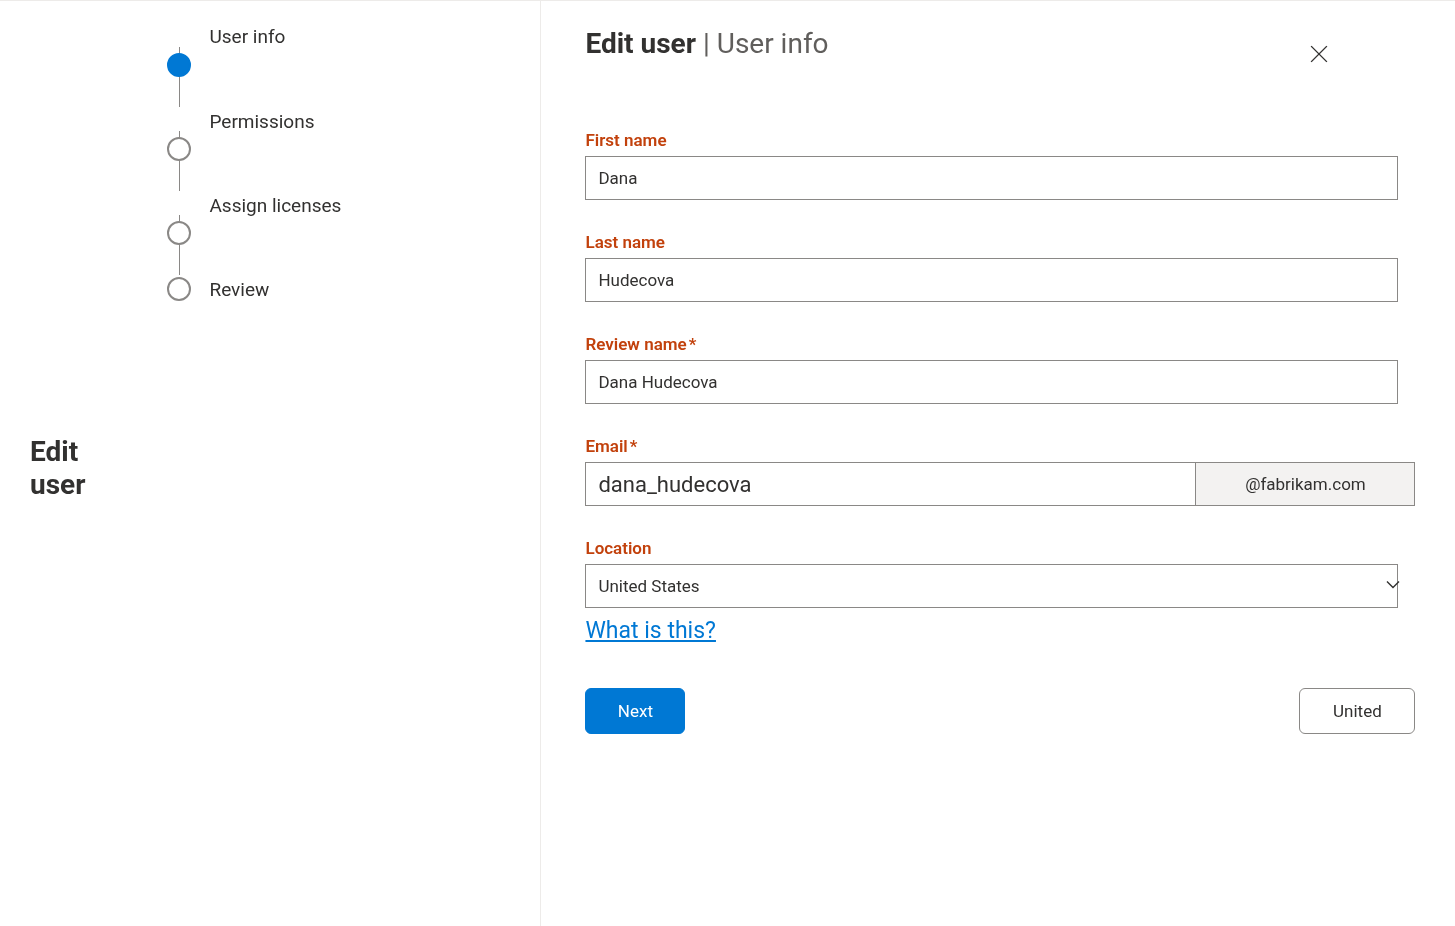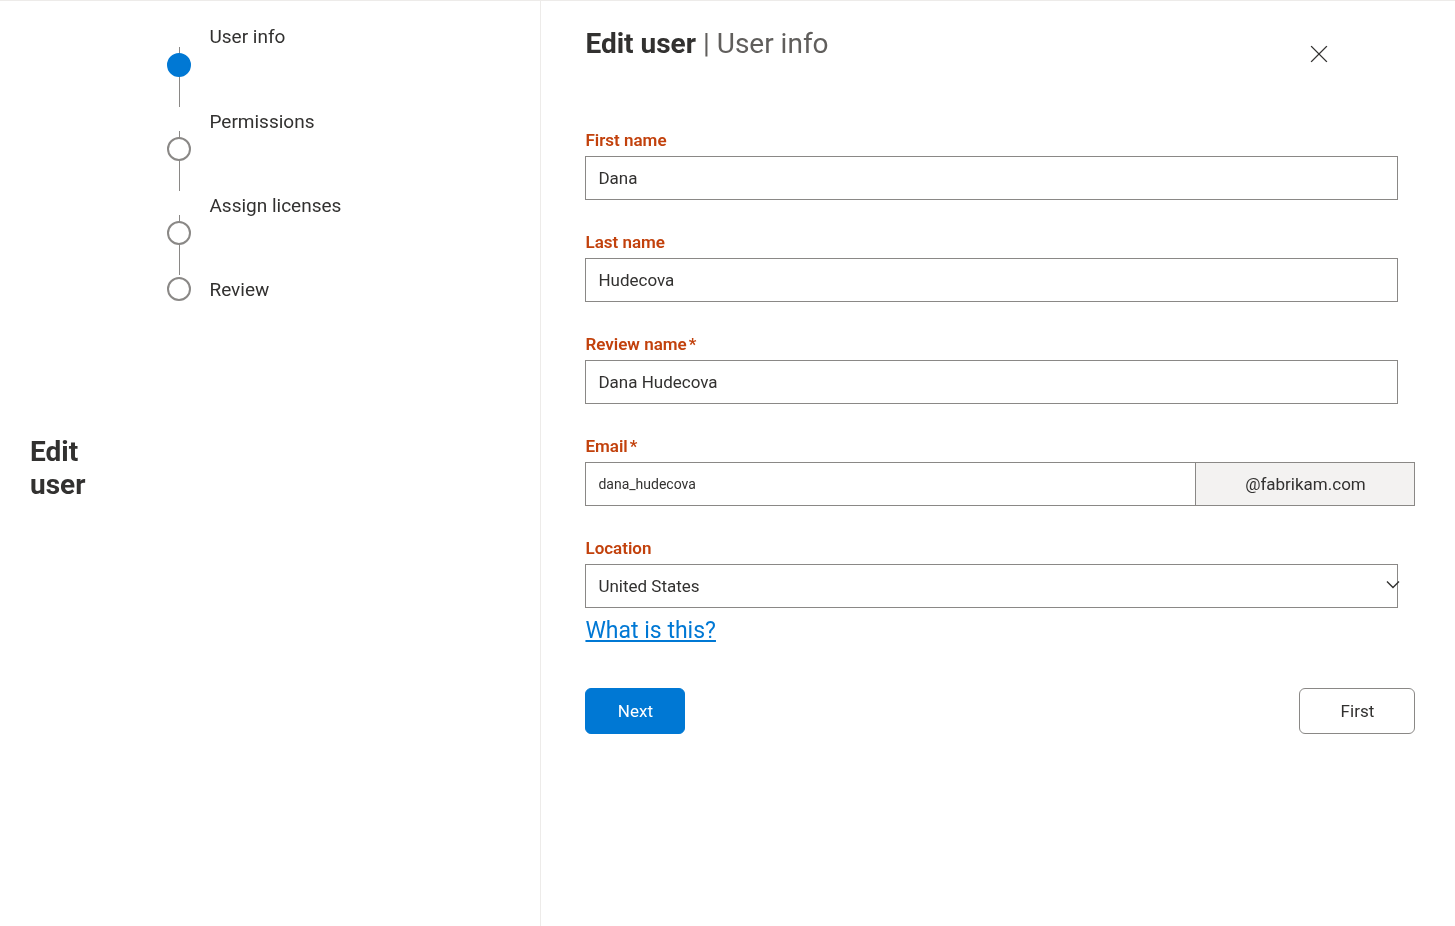--- a/index.html
+++ b/index.html
@@ -133,21 +133,21 @@
   .email-row {
     display: flex;
     width: 830px;
   }
   .email-input {
     flex: 1;
     height: 44px;
     border: 1px solid #8a8886;
     border-right: none;
     padding: 0 12px;
-    font-size: 14px;
+    font-size: 22px;
     color: #323130;
     font-family: inherit;
   }
   .email-domain {
     width: 220px;
     height: 44px;
     border: 1px solid #8a8886;
     background: #f3f2f1;
     display: flex;
     align-items: center;
@@ -300,17 +300,17 @@
             <svg viewBox="0 0 16 16" fill="none" stroke="currentColor" stroke-width="1.4">
               <polyline points="2,5 8,11 14,5"></polyline>
             </svg>
           </span>
         </div>
         <a class="link">What is this?</a>
       </div>
 
       <div class="actions">
         <button class="btn btn-primary">Next</button>
-        <button class="btn btn-default">First</button>
+        <button class="btn btn-default">United</button>
       </div>
     </main>
   </div>
 </div>
 
 </body></html>

